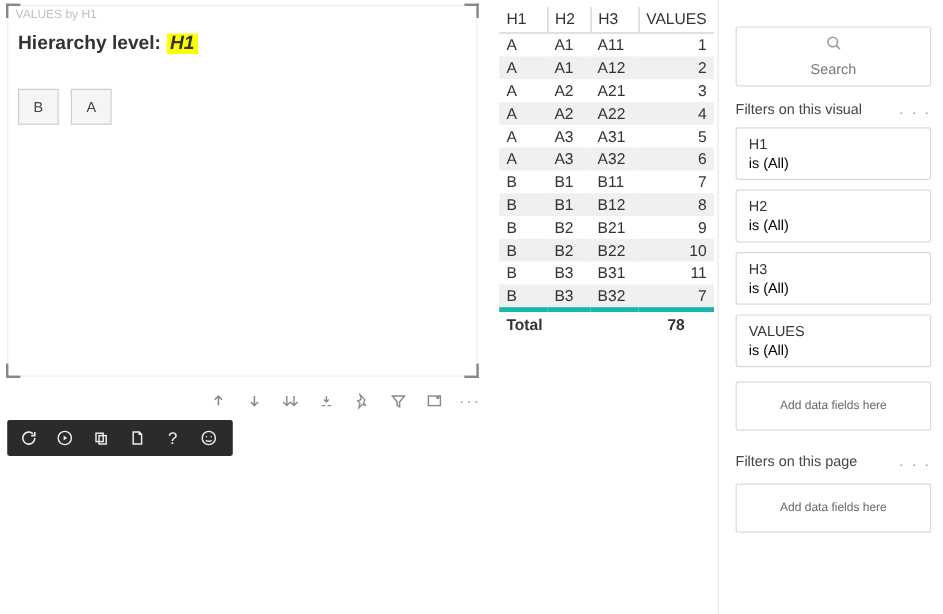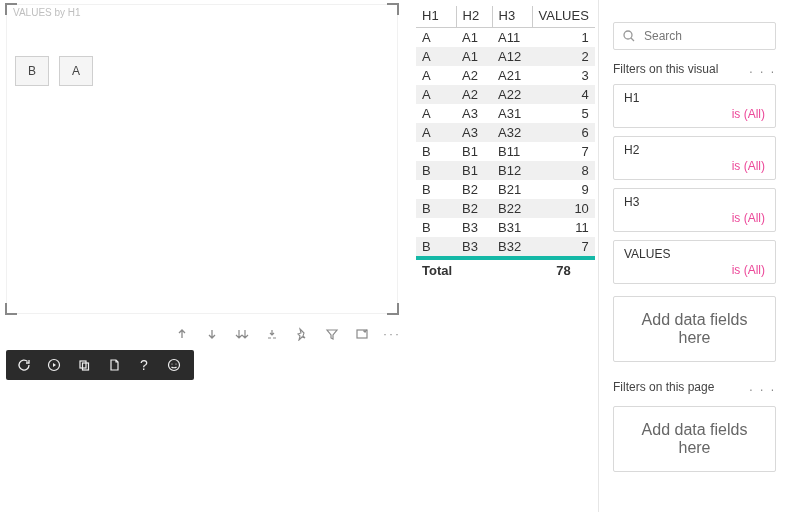--- a/index.html
+++ b/index.html
@@ -110,49 +110,53 @@
     padding: 8px 10px 0 14px;
     overflow:hidden;
   }
   .fp-header { display:flex; align-items:center; gap:8px; font-size:14px; color:#222; }
   .fp-header .title { flex:1; font-size:14px; }
   .fp-header .hico { width:18px; height:18px; color:#888; cursor:pointer; display:flex; align-items:center; justify-content:center; }
   .search-box {
     margin: 14px 0 12px 0;
     border:1px solid #d9d9d9; border-radius:2px;
     display:flex; align-items:center; gap:8px;
-    padding: 6px 8px; color:#777;
+    padding: 6px 8px; color:#777;flex-direction:column;
   }
   .section-label { font-size:12px; color:#444; display:flex; align-items:center; }
   .section-label .dots { margin-left:auto; color:#888; letter-spacing:2px; cursor:pointer; }
   .filter-card {
     border:1px solid #d9d9d9; border-radius:2px;
     padding:6px 10px; margin-top:8px;
     font-size:12px; color:#333;
   }
   .filter-card .fname { color:#333; }
-  .filter-card .fstate { color:#ec4899; margin-top:2px;text-align:right; }
+  .filter-card .fstate { color:#000000; margin-top:2px; }
   .add-fields {
     border:1px solid #d9d9d9; border-radius:2px;
     padding:14px 10px; margin-top:12px;
-    text-align:center; font-size:16px; color:#666;
+    text-align:center; font-size:10px; color:#666;
   }
   .section-gap { height:18px; }
 </style>
 </head>
 <body>
 
 <div class="visual-card">
   <span class="sel-handle tl"></span>
   <span class="sel-handle tr"></span>
   <span class="sel-handle bl"></span>
   <span class="sel-handle br"></span>
 
   <div class="card-header">VALUES by H1</div>
   <div class="card-body">
+    <div class="hlabel">
+      <span>Hierarchy level:</span>
+      <span class="hval">H1</span>
+    </div>
     <div class="btn-row">
       <div class="pill-btn">B</div>
       <div class="pill-btn">A</div>
     </div>
   </div>
 </div>
 
 <div class="visual-toolbar">
   <span class="ico">
       <svg width="14" height="14" viewBox="0 0 14 14">

